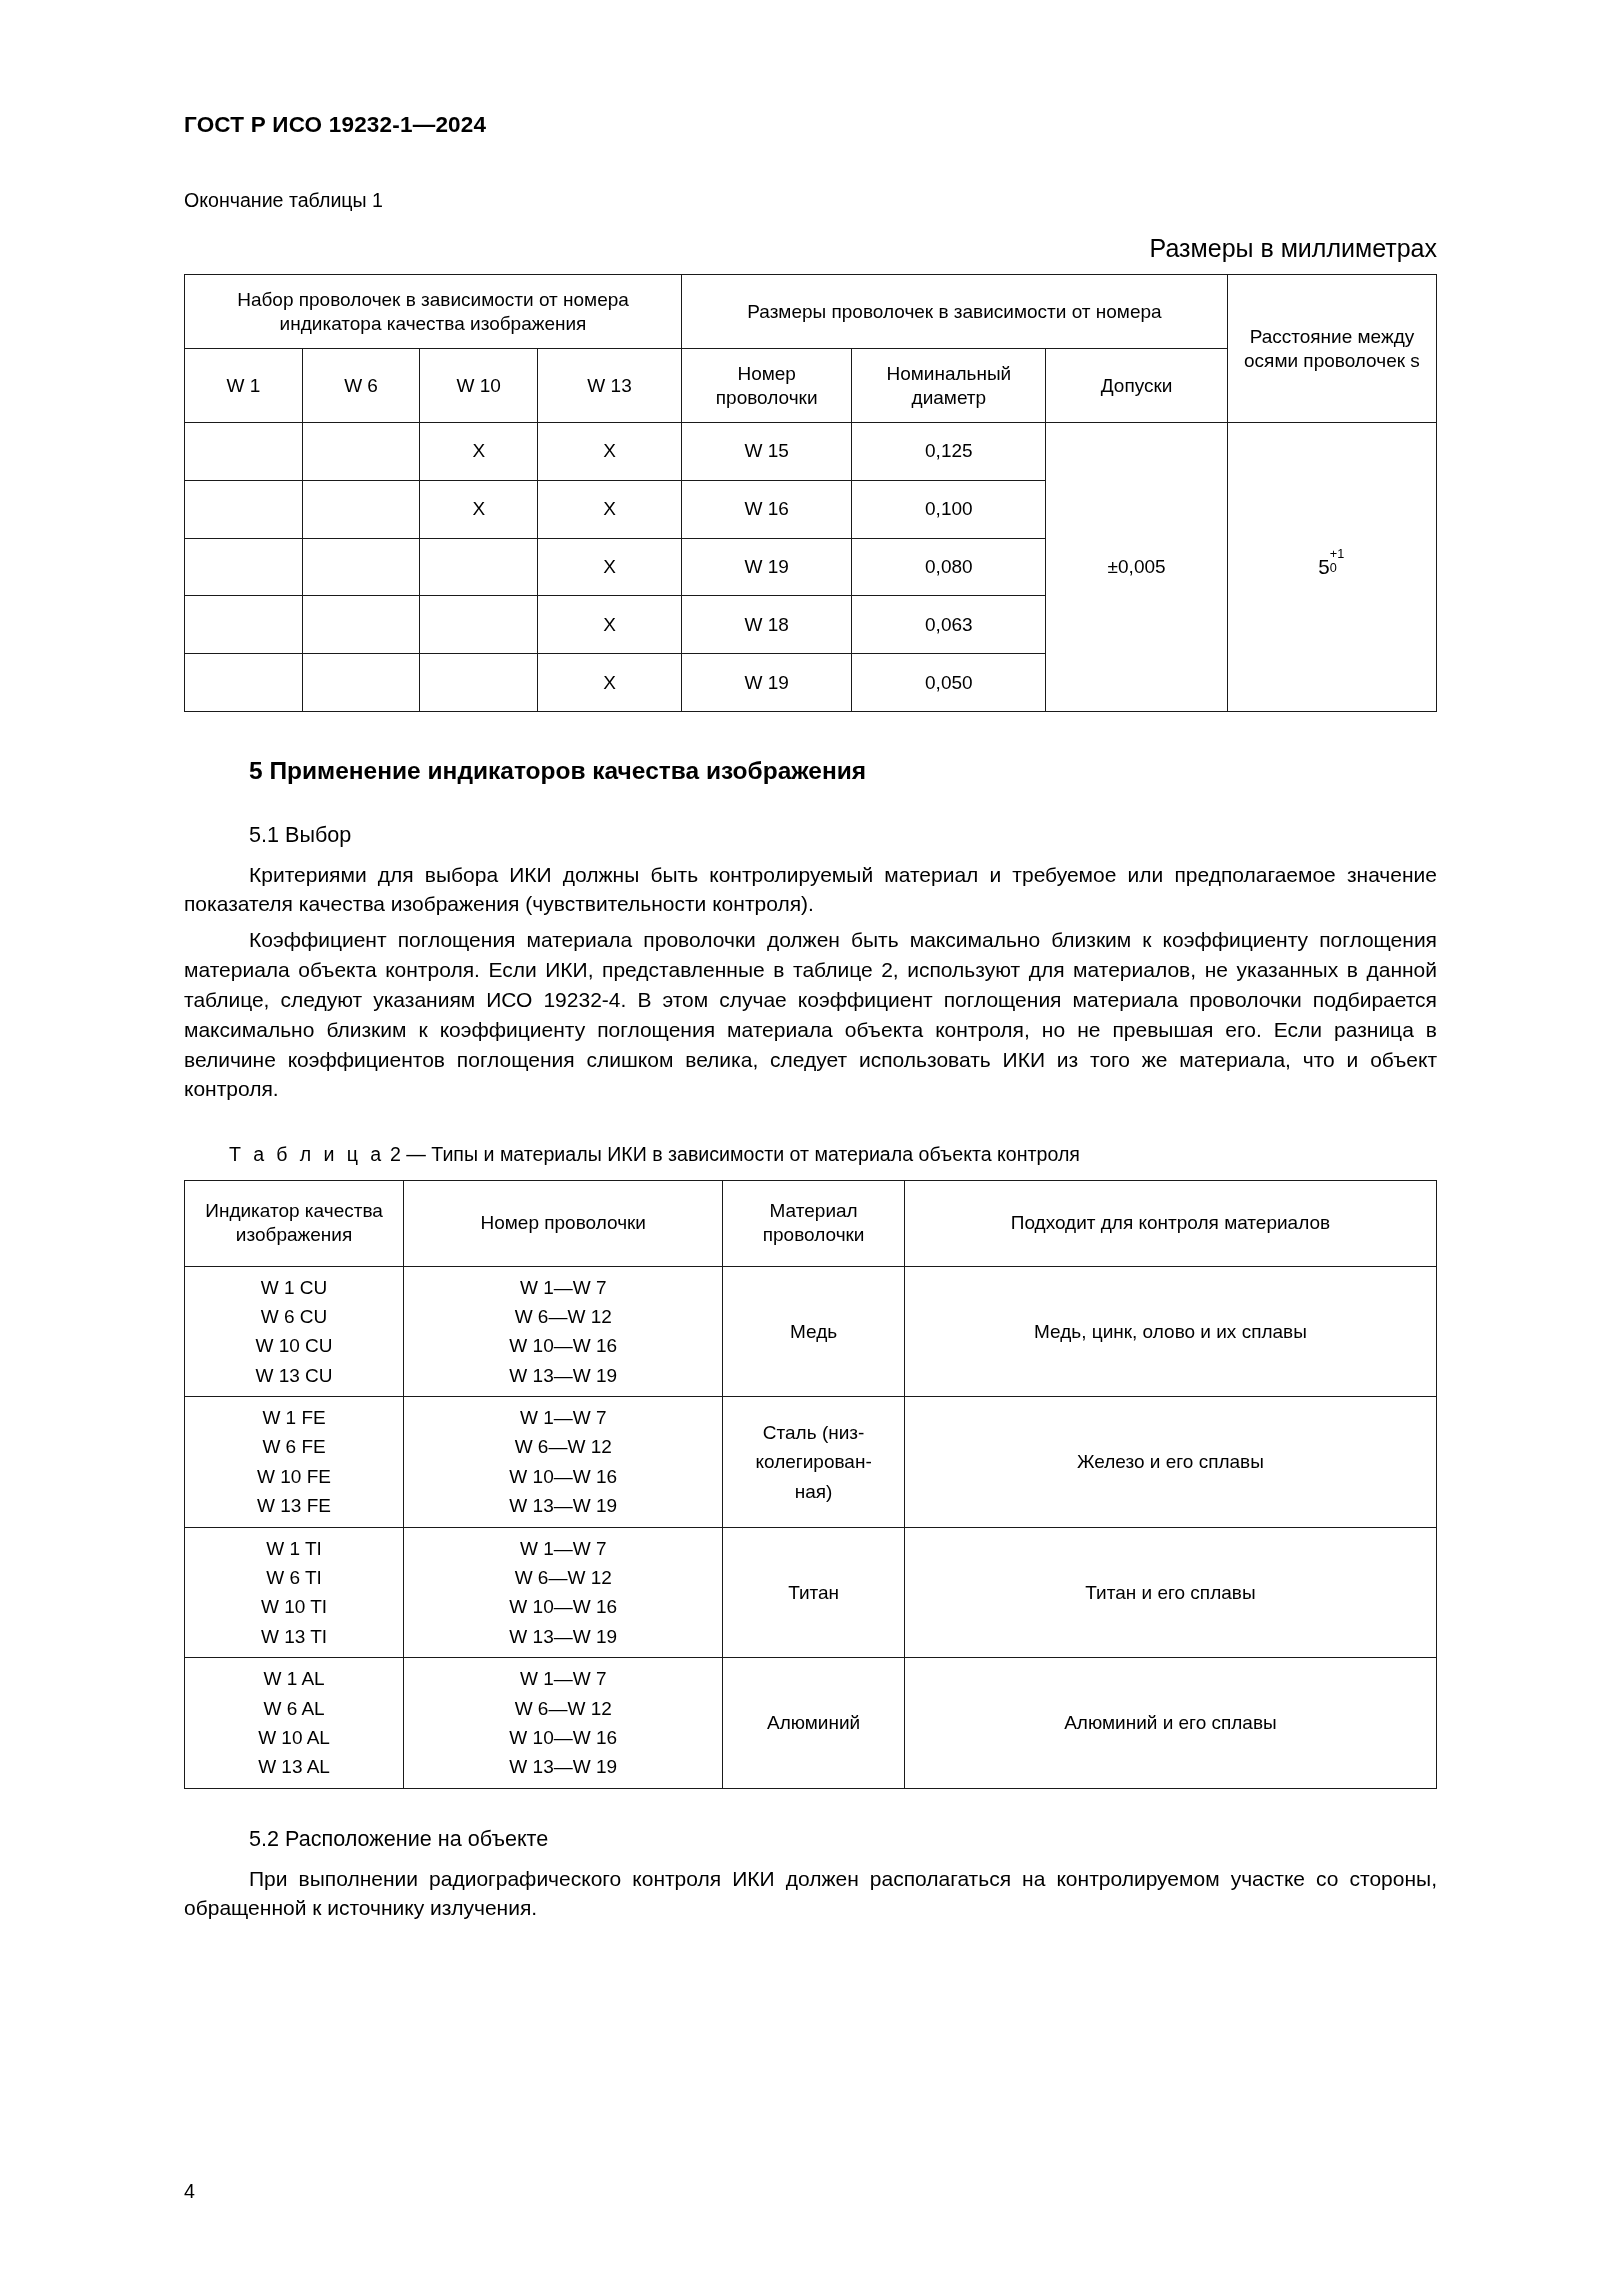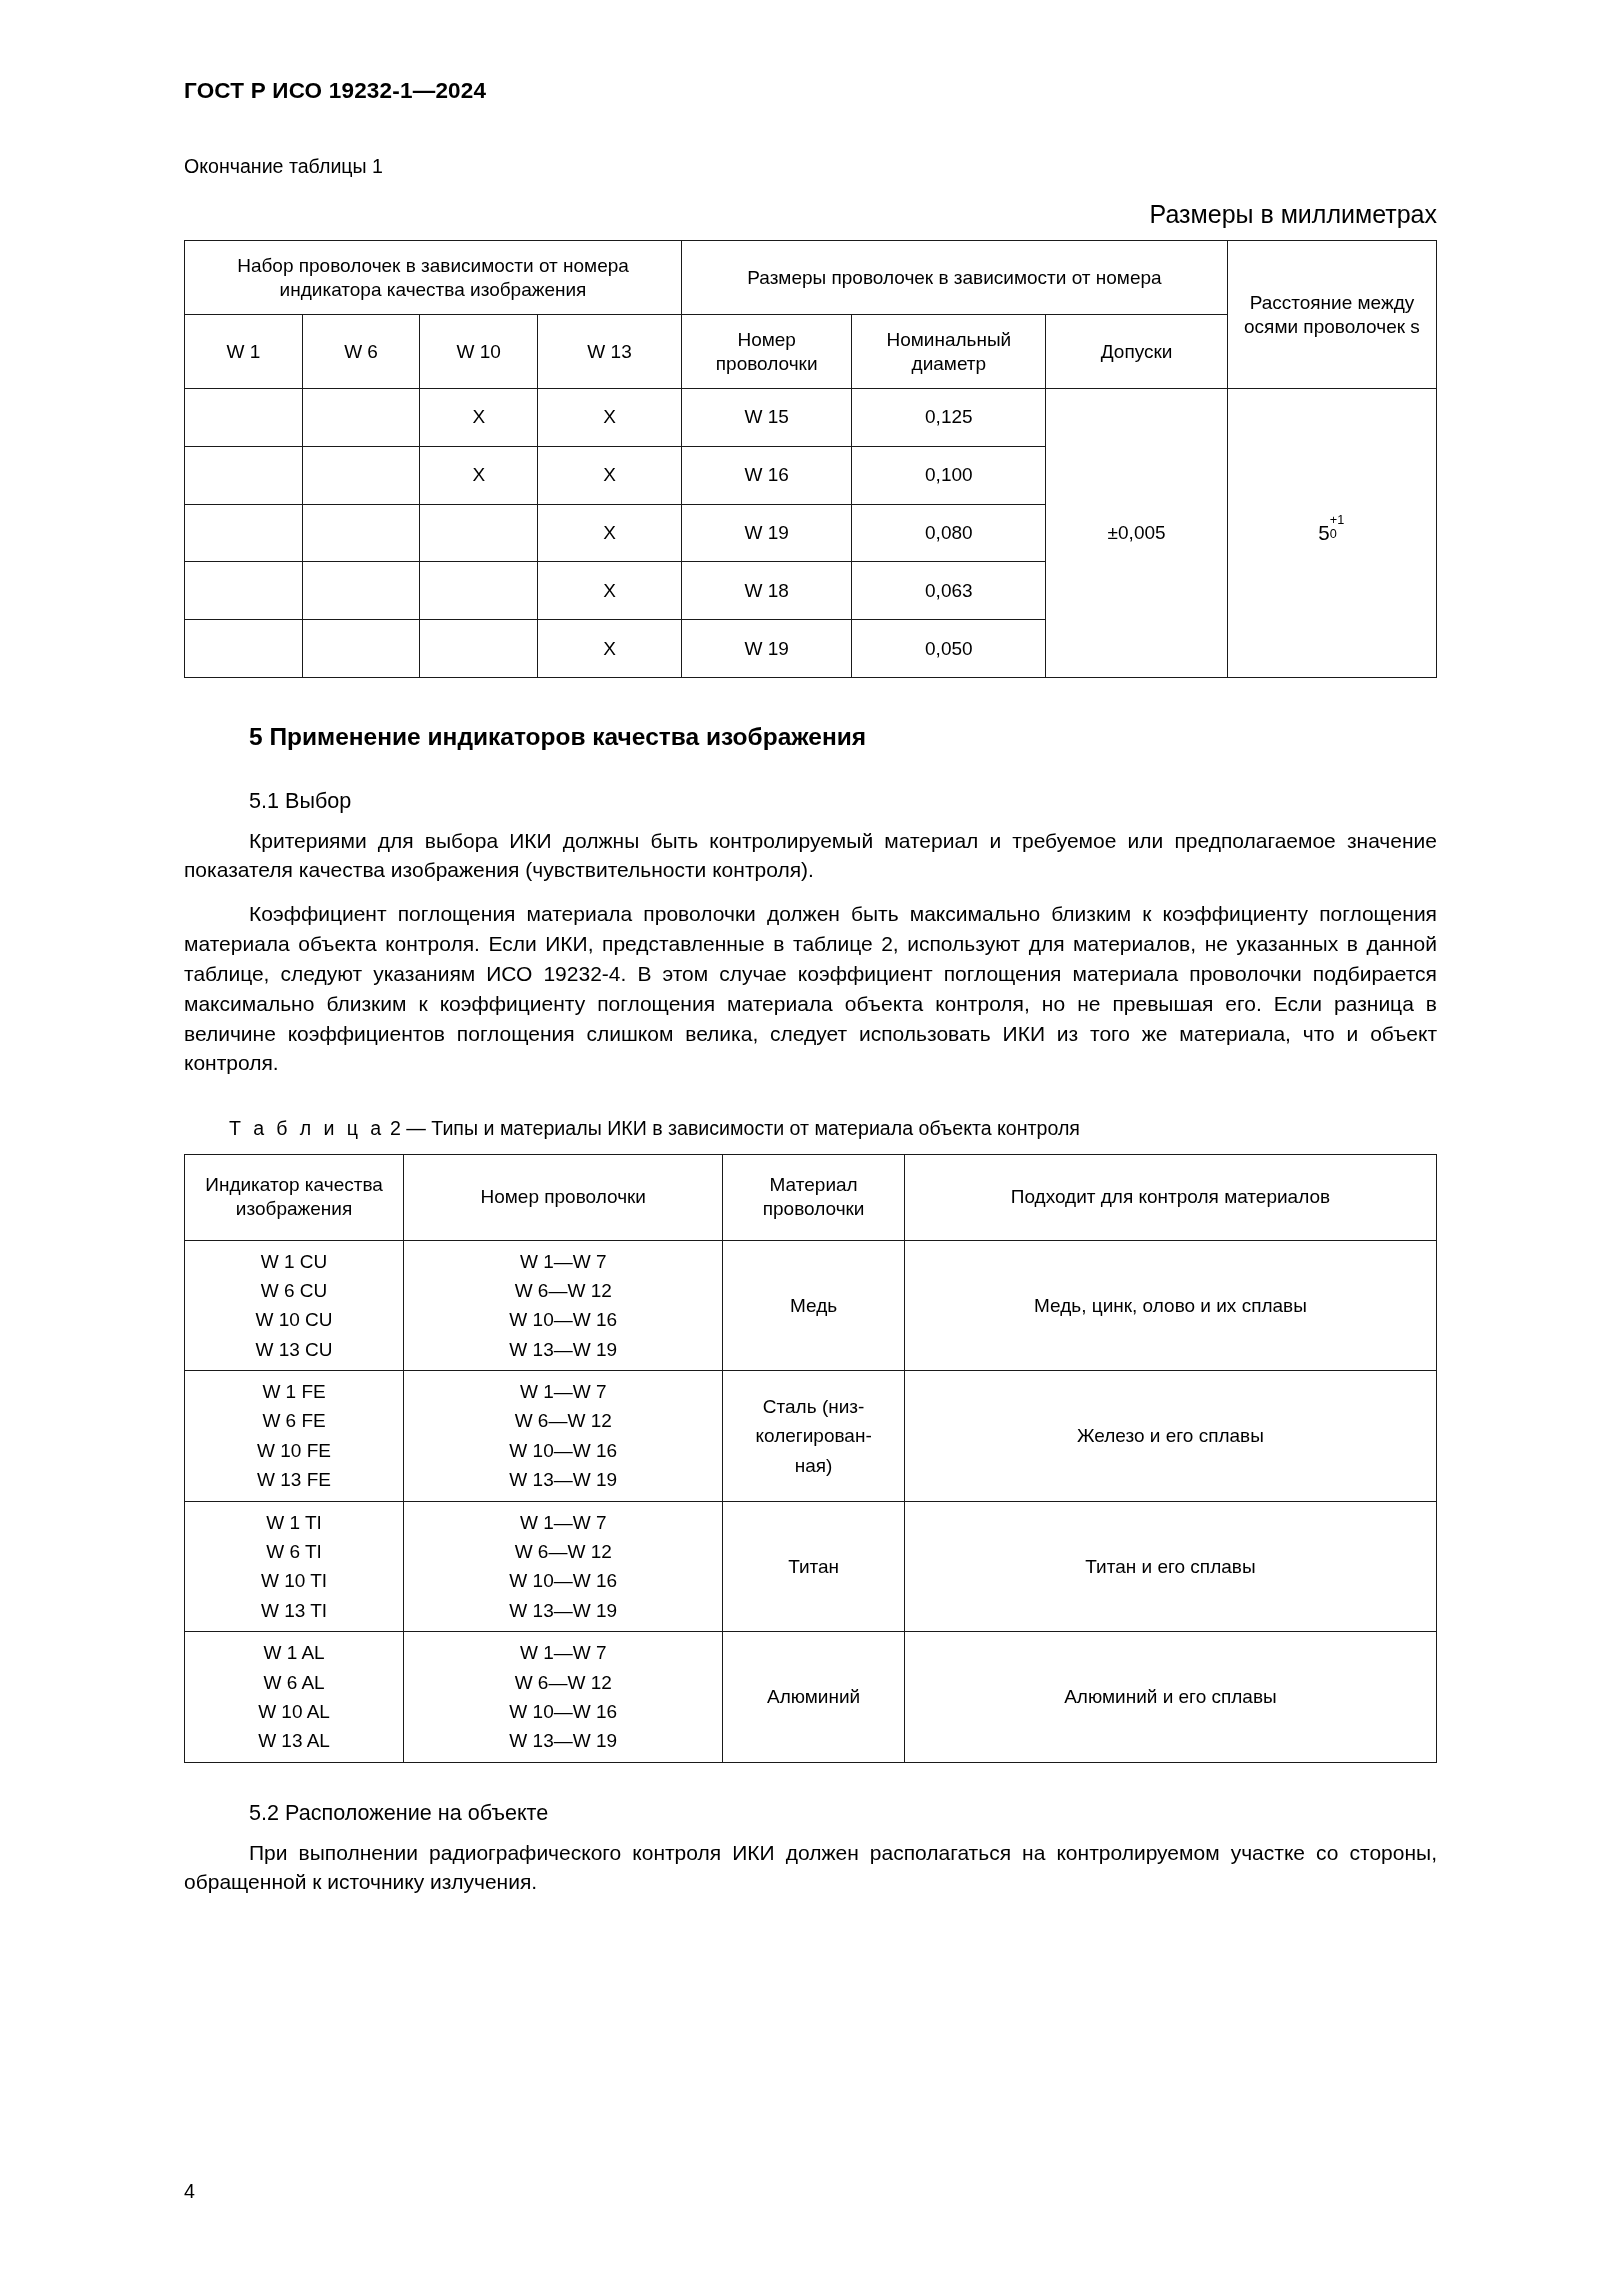--- a/index.html
+++ b/index.html
@@ -13,21 +13,21 @@
     font-family: "Liberation Sans", sans-serif;
     color: #000000;
     position: relative;
   }
   .page {
     position: absolute;
     left: 0; top: 0;
     width: 1621px;
     height: 2293px;
     box-sizing: border-box;
-    padding: 78px 184px 0 184px;
+    padding: 112px 184px 0 184px;
     border-radius: 12px;
   }
   .doc-header {
     font-size: 22.5px;
     font-weight: bold;
     letter-spacing: 0.2px;
     margin: 0 0 51px 0;
   }
   .tbl-cont-label {
     font-size: 19.6px;
@@ -90,21 +90,21 @@
     padding-left: 65px;
   }
   p.body {
     font-size: 21px;
     line-height: 1.42;
     margin: 11.8px 0 0 0;
     text-align: justify;
     text-indent: 65px;
     hyphens: none;
   }
-  p.body.tight { margin-top: 14px; }
+  p.body.tight { margin-top: 6px; }
 
   .tbl2-caption {
     font-size: 19.6px;
     margin: 39px 0 13.7px 0;
   }
   .tbl2-caption .sp {
     letter-spacing: 3.4px;
     margin-left: 45px;
   }
 

